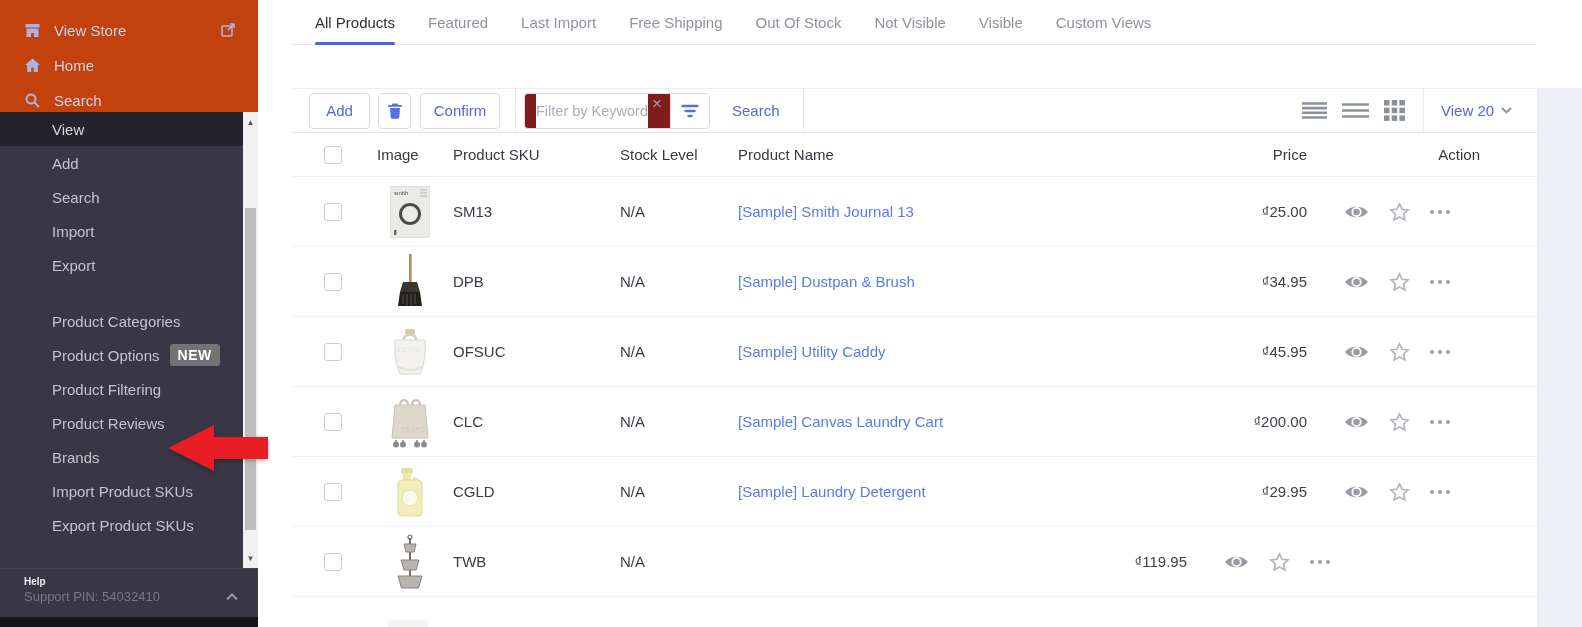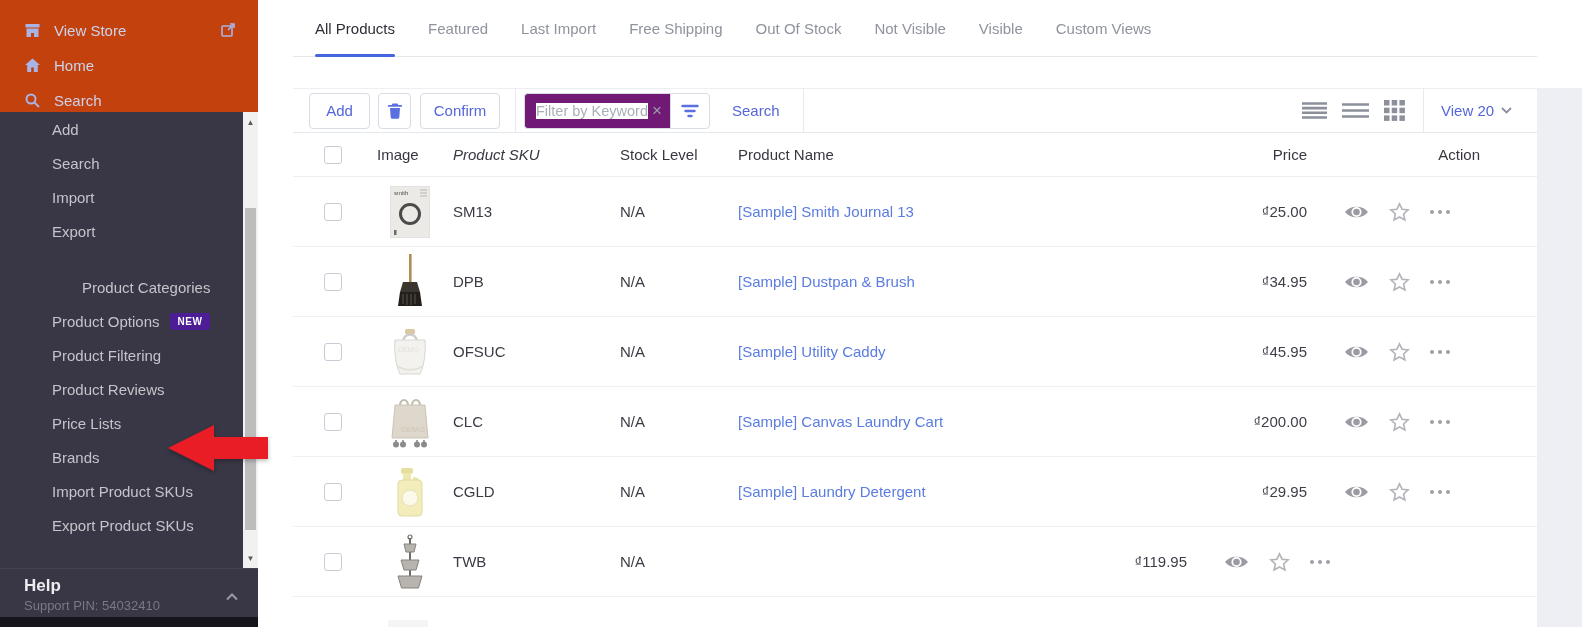--- a/index.html
+++ b/index.html
@@ -9,78 +9,78 @@
   
   #sidebar { position:absolute; left:0; top:0; width:258px; height:627px; background:#393645; }
   #store-header { position:absolute; left:0; top:0; width:258px; height:112px; background:#c2410c; padding-top:13px; }
   .store-row { height:35px; display:flex; align-items:center; padding-left:24px; color:#ccd3ec; font-size:15px; cursor:pointer; position:relative; }
   .store-row .sicon { width:17px; height:17px; margin-right:13px; display:flex; align-items:center; justify-content:center; }
   .ext-icon { position:absolute; right:22px; top:9px; }
 
   #side-scroll { position:absolute; left:0; top:112px; width:258px; height:456px; }
   .side-item { height:34px; display:flex; align-items:center; padding-left:52px; font-size:15px; color:#c5c4cb; cursor:pointer; }
   .side-item.active { background:#24222e; color:#d6d5da; }
-  .group2 { margin-top:22px;margin-left:30px; }
-  .badge { background:#4c1d95; color:#fff; font-size:10px; font-weight:bold; letter-spacing:.5px; padding:3px 8px; border-radius:3px; margin-left:10px; }
+  .group2 { margin-top:22px; }
+  .badge { background:#737373; color:#fff; font-size:14px; font-weight:bold; letter-spacing:.5px; padding:3px 8px; border-radius:3px; margin-left:10px; }
 
   
   #side-scrollbar { position:absolute; right:0; top:0; width:15px; height:456px; background:#f1f1f1; }
   .sb-arrow { position:absolute; left:0; width:15px; height:16px; display:flex; align-items:center; justify-content:center; color:#5a5a5a; font-size:8px; }
   #sb-up { top:2px; } #sb-down { bottom:2px; }
   #sb-thumb { position:absolute; left:2px; top:96px; width:11px; height:322px; background:#bdbdbd; }
 
   #help-section { position:absolute; left:0; top:568px; width:258px; height:49px; background:#393645; border-top:1px solid #454252; padding:7px 0 0 24px; }
-  #help-title { color:#ededf0; font-size:17px; font-weight:bold; }
+  #help-title { color:#ededf0; font-size:10px; font-weight:bold; }
   #help-pin { color:#7b7885; font-size:13px; margin-top:2px; }
   #help-chevron { position:absolute; right:20px; top:18px; }
   #side-bottom-strip { position:absolute; left:0; top:617px; width:258px; height:10px; background:#16151b; }
 
   
   #red-arrow { position:absolute; left:168px; top:425px; width:100px; height:46px; z-index:40; filter:drop-shadow(0 2px 2px rgba(0,0,0,.25)); }
   #red-arrow .head { position:absolute; left:0; top:0; width:0; height:0;
       border-top:23px solid transparent; border-bottom:23px solid transparent; border-right:46px solid #e81d25; }
   #red-arrow .tail { position:absolute; left:44px; top:12px; width:56px; height:22px; background:#e81d25; }
 
   
   #main { position:absolute; left:258px; top:0; width:1324px; height:627px; background:#ffffff; }
   #right-gutter { position:absolute; left:1279px; top:88px; width:45px; height:539px; background:#edeff4; }
 
   
-  #tabs-bar { position:absolute; left:35px; top:0; width:1244px; height:57px; display:flex; gap:33px; padding-left:22px; border-bottom:1px solid #e4e7ec; }
+  #tabs-bar { position:absolute; left:35px; top:0; width:1244px; height:45px; display:flex; gap:33px; padding-left:22px; border-bottom:1px solid #e4e7ec; }
   .tab { display:flex; align-items:center; font-size:15px; color:#8f939d; cursor:pointer; position:relative; white-space:nowrap; }
   .tab.active { color:#2d2d36; }
   .tab.active::after { content:""; position:absolute; left:0; right:0; bottom:-1px; height:3px; background:#4366e0; border-radius:2px; }
 
   
   #toolbar { position:absolute; left:35px; top:88px; width:1244px; height:45px; border-top:1px solid #eceef2; border-bottom:1px solid #e4e7ec; display:flex; align-items:center; }
   .tb-btn { height:36px; background:#fff; border:1px solid #d8dce5; border-radius:4px; color:#5466d9; font-size:15px; display:flex; align-items:center; justify-content:center; cursor:pointer; }
   #add-btn { width:61px; margin-left:16px; }
   #trash-btn { width:33px; margin-left:8px; }
   #action-select { width:176px; margin-left:10px; color:#3a3944; justify-content:space-between; padding:0 12px; }
   #confirm-btn { width:80px; margin-left:9px; }
   .v-divider { width:1px; height:45px; background:#e7eaef; }
   #div1 { margin-left:15px; }
   .filter-group { display:flex; margin-left:8px; height:36px; }
-  #filter-input-wrap { width:146px; border:1px solid #d8dce5; border-right:none; border-radius:4px 0 0 4px; display:flex; align-items:center; background:#701a75; padding:0 8px 0 11px; }
+  #filter-input-wrap { width:146px; border:1px solid #d8dce5; border-right:none; border-radius:4px 0 0 4px; display:flex; background:#7f1d1d; padding:0 8px 0 11px; }
   #filter-input { border:none; outline:none; width:100%; font-size:14.5px; color:#3a3944; font-family:"Liberation Sans", sans-serif; }
   #filter-input::placeholder { color:#a9aeb8; }
   #filter-clear { color:#9aa0aa; font-size:17px; cursor:pointer; padding-left:4px; }
   #filter-btn { width:40px; border:1px solid #d8dce5; border-radius:0 4px 4px 0; background:#fff; display:flex; align-items:center; justify-content:center; cursor:pointer; }
   #search-link { color:#5466d9; font-size:15px; margin-left:22px; cursor:pointer; }
   #div2 { margin-left:23px; }
   #view-icons { margin-left:auto; display:flex; align-items:center; gap:15px; }
   .view-icon { cursor:pointer; display:flex; }
   #div3 { margin-left:18px; }
   #view-count { color:#5466d9; font-size:15px; margin:0 0 0 17px; width:96px; display:flex; align-items:center; gap:7px; cursor:pointer; }
 
   
   .grid-row { display:grid; grid-template-columns:64px 88px 160px 125px 457px 120px 230px; align-items:center; }
   #thead { position:absolute; left:35px; top:133px; width:1244px; height:44px; border-bottom:1px solid #eceef2; font-size:15px; color:#383741; }
   #thead .cb { margin-left:31px; }
-  .th-image { padding-left:20px; } .th-sku { padding-left:8px;font-style:italic; } .th-stock { padding-left:15px; }
+  .th-image { padding-left:20px; } .th-sku { padding-left:8px; } .th-stock { padding-left:15px; }
   .th-name { padding-left:8px; } .th-price { text-align:right; } .th-action { text-align:right; padding-right:57px; }
 
   #tbody { position:absolute; left:35px; top:177px; width:1244px; }
   .trow { height:70px; border-bottom:1px solid #eef0f3; }
   .cb { width:18px; height:18px; border:1px solid #c9ccd4; border-radius:3px; background:#fff; cursor:pointer; }
   .trow .cb { margin-left:31px; }
   .img-cell { margin-left:31px; width:44px; display:flex; align-items:center; justify-content:center; }
   .sku { font-size:15px; color:#3c3b45; padding-left:8px; }
   .stock { font-size:15px; color:#3c3b45; padding-left:15px; }
   .pname { font-size:15px; color:#5b7ce0; padding-left:8px; cursor:pointer; }
@@ -126,20 +126,23 @@
         <svg width="17" height="17" viewBox="0 0 17 17" fill="none" stroke="#a9b4e4" stroke-width="2">
           <circle cx="7" cy="7" r="4.5"></circle>
             <path d="M10.5 10.5 L15 15"></path>
         </svg>
       </span>
       <span>Search</span>
     </div>
   </div>
 
   <div id="side-scroll">
+    <div class="side-item active">
+        <span>View</span>
+      </div>
     <div class="side-item">
         <span>Add</span>
       </div>
     <div class="side-item">
         <span>Search</span>
       </div>
     <div class="side-item">
         <span>Import</span>
       </div>
     <div class="side-item">
@@ -151,23 +154,20 @@
       </div>
     <div class="side-item">
       <span>Product Options</span>
       <span class="badge">NEW</span>
     </div>
     <div class="side-item">
         <span>Product Filtering</span>
       </div>
     <div class="side-item">
         <span>Product Reviews</span>
-      </div>
-    <div class="side-item">
-        <span>Price Lists</span>
       </div>
     <div class="side-item">
         <span>Brands</span>
       </div>
     <div class="side-item">
         <span>Import Product SKUs</span>
       </div>
     <div class="side-item">
         <span>Export Product SKUs</span>
       </div>

